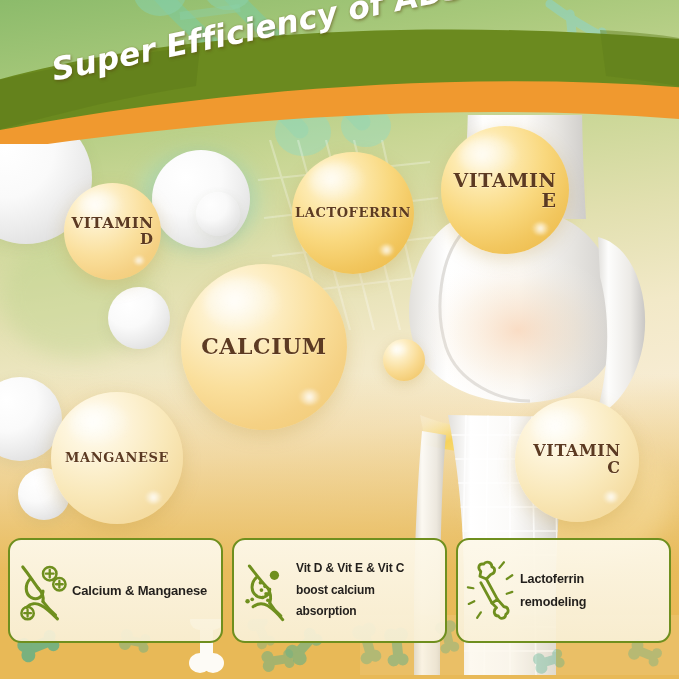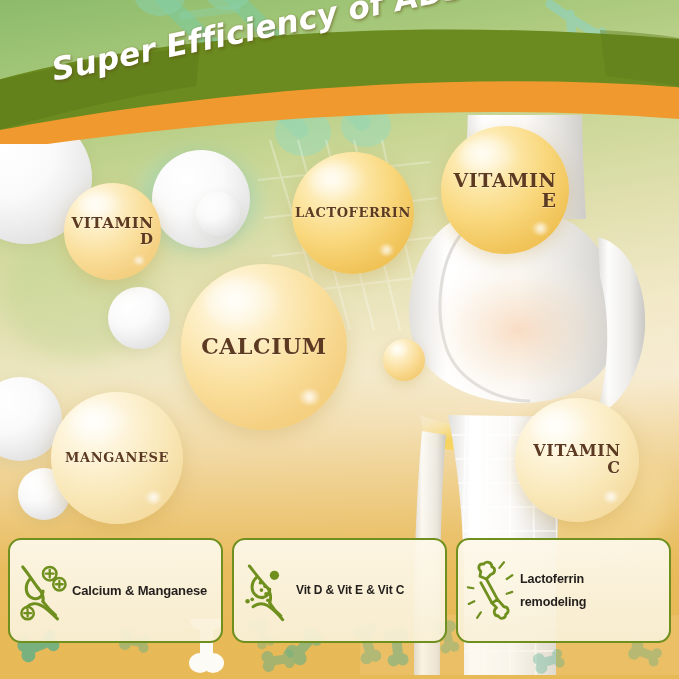--- a/index.html
+++ b/index.html
@@ -450,20 +450,22 @@
             <circle cx="26" cy="38" r="2"></circle>
               <circle cx="22" cy="42" r="2"></circle>
               <circle cx="28" cy="45" r="2"></circle>
             <circle cx="6" cy="46" r="2.4"></circle>
               <circle cx="11" cy="44" r="2"></circle>
           </g>
         </svg>
       </div>
       <div class="card-text">
         <div>Vit D &amp; Vit E &amp; Vit C</div>
+        <div>boost calcium</div>
+        <div>absorption</div>
       </div>
     </div>
 
     <div class="card">
       <div class="card-icon">
         <svg viewBox="0 0 54 70" width="50" height="68">
           <g stroke="#6f8f1e" stroke-width="3" fill="none" stroke-linecap="round" stroke-linejoin="round">
             <path d="M16 14 C 12 10, 14 5, 19 6 C 22 2, 28 4, 28 9 C 32 10, 32 16, 27 17 L 22 22 L 15 19 Z"></path>
             <path d="M22 22 L 34 44"></path>
             <path d="M16 26 L 28 48"></path>

